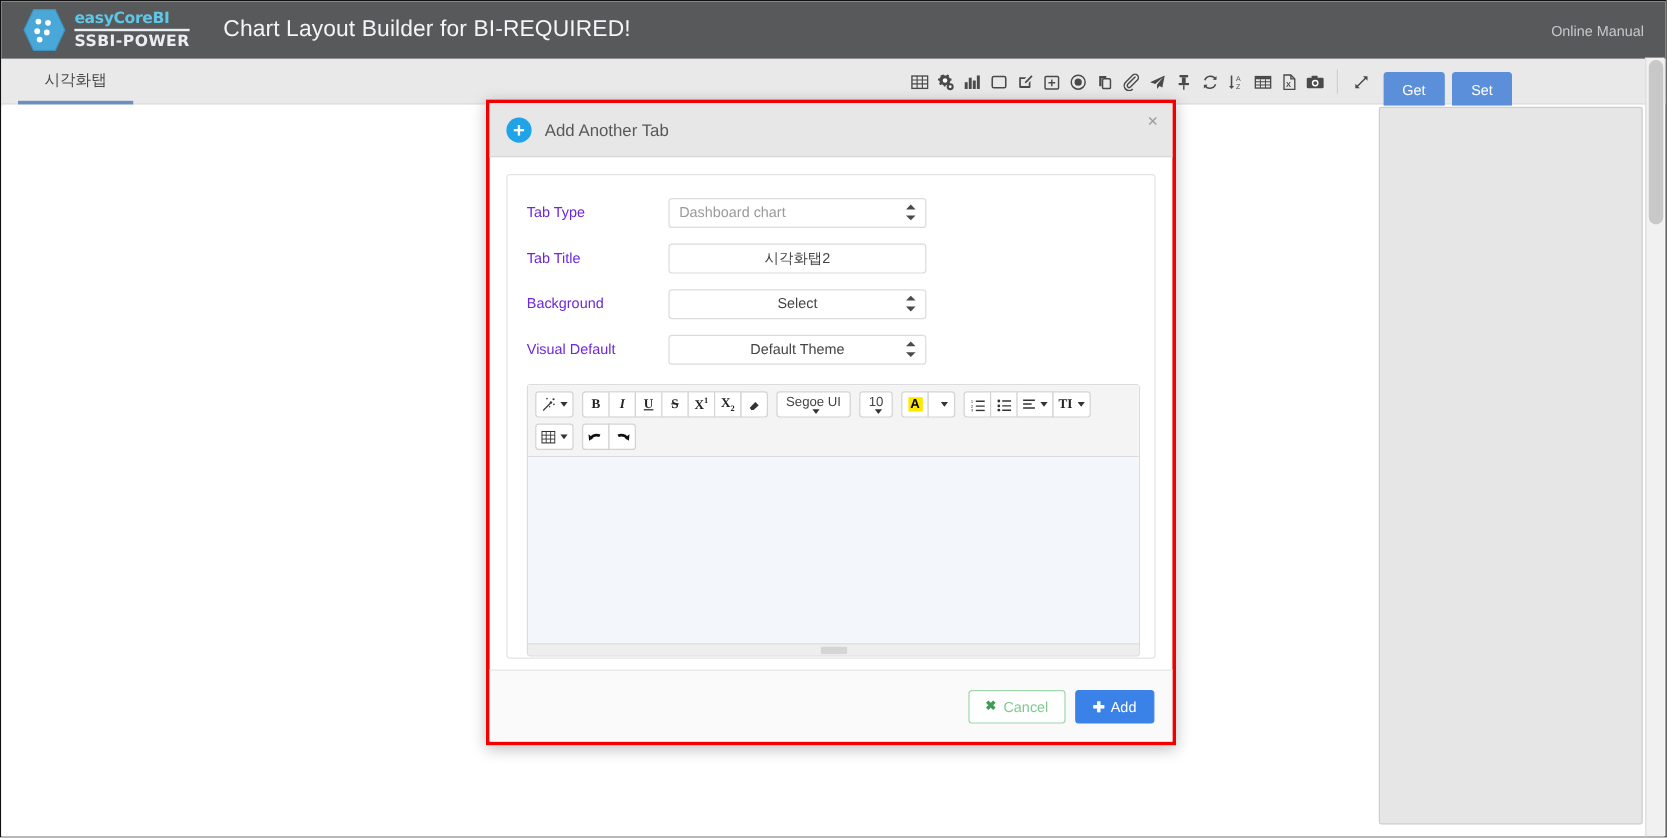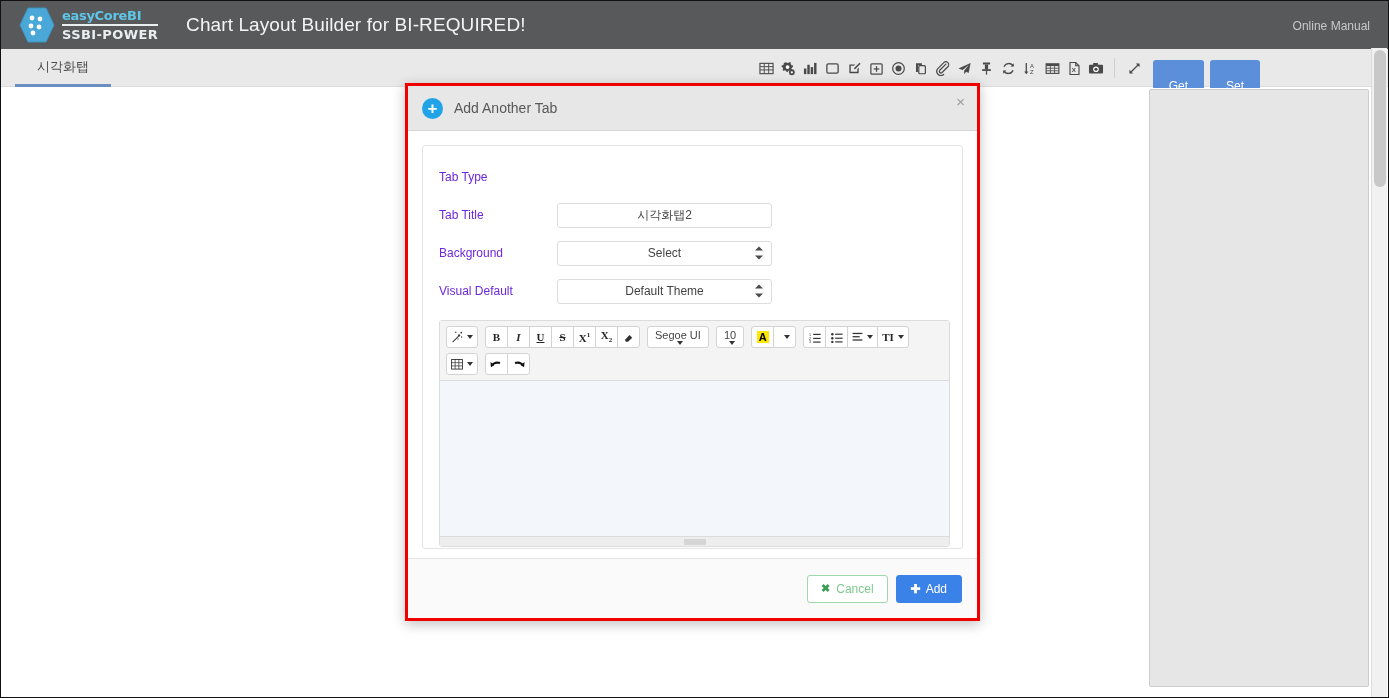--- a/index.html
+++ b/index.html
@@ -99,21 +99,21 @@
   .getset {
     position: absolute; right: 128px; top: 59px;
     display: flex; gap: 6px;
   }
   .btn-blue {
     background: #5b8fd9;
     color: #ffffff;
     border: none;
     border-radius: 3px;
     font-size: 12px;
-    padding: 19px 16px;
+    padding: 8px 16px;
     cursor: pointer;
     font-family: "Liberation Sans", sans-serif;
   }
 
   
   .right-panel {
     position: absolute; right: 19px; top: 88px;
     width: 220px; height: 598px;
     background: #e6e6e6;
     border: 1px solid #cdcdcd;
@@ -522,20 +522,27 @@
       <div class="modal-plus">+</div>
       <div class="modal-title">Add Another Tab</div>
       <div class="modal-close">×</div>
     </div>
 
     <div class="modal-body">
       <div class="inner-card">
 
         <div class="form-row">
           <div class="form-label">Tab Type</div>
+          <div class="field placeholderish">
+            <span>Dashboard chart</span>
+            <span class="spinner">
+                <i class="up"></i>
+                <i class="dn"></i>
+              </span>
+          </div>
         </div>
 
         <div class="form-row">
           <div class="form-label">Tab Title</div>
           <div class="field valued">
             <span>시각화탭2</span>
           </div>
         </div>
 
         <div class="form-row">

